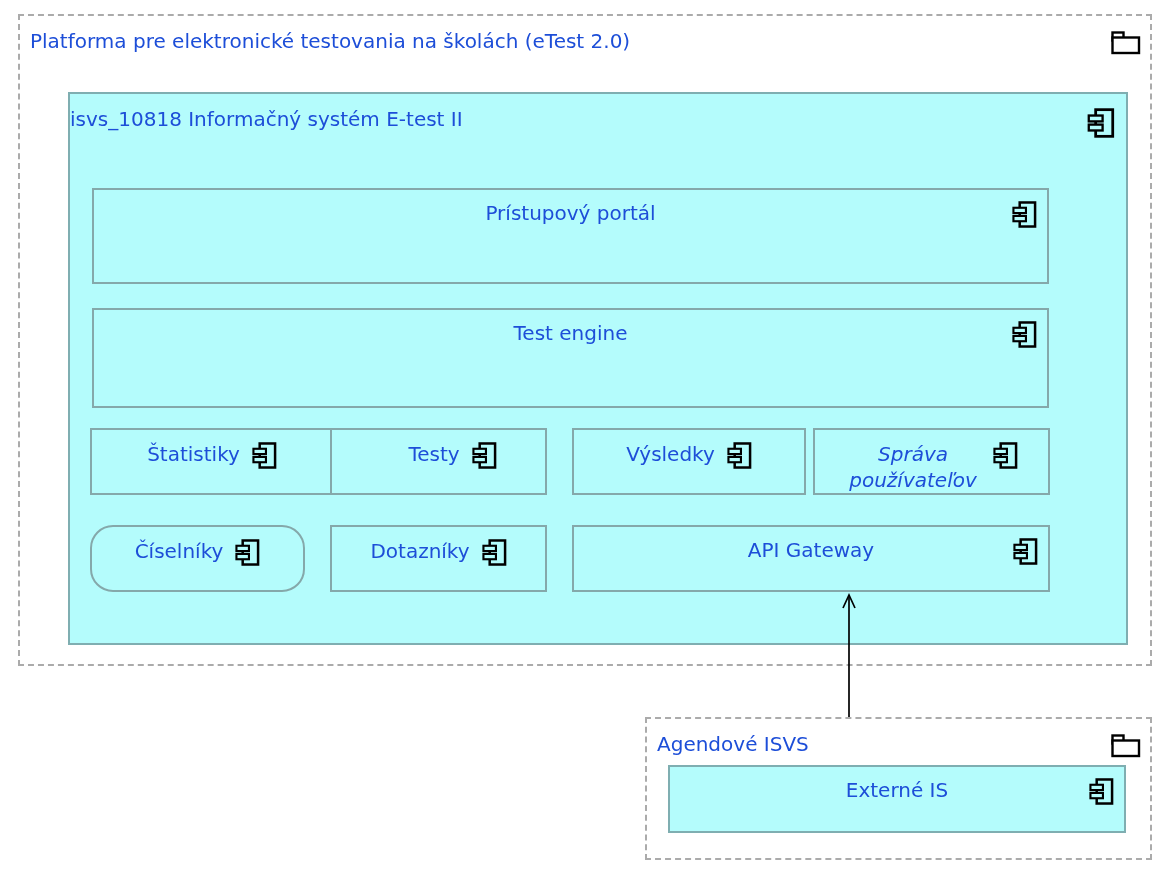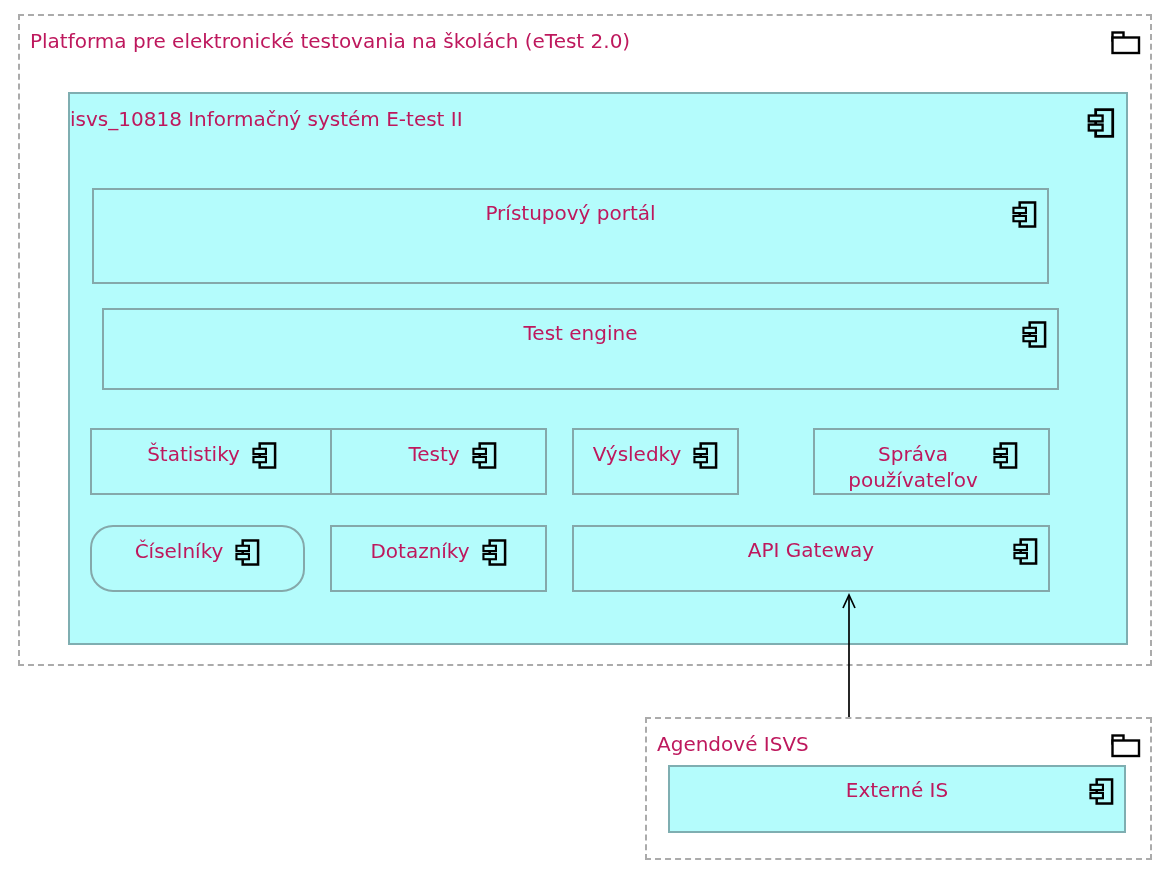--- a/index.html
+++ b/index.html
@@ -6,21 +6,21 @@
     margin: 0;
     padding: 0;
     background: #ffffff;
   }
   .page {
     position: relative;
     width: 1170px;
     height: 882px;
     background: #ffffff;
     font-family: "DejaVu Sans", "Liberation Sans", sans-serif;
-    color: #be185d;
+    color: #1d4ed8;
     overflow: hidden;
   }
   .group {
     position: absolute;
     border: 2px dashed #ABABAB;
     background: transparent;
   }
   .group-platform {
     left: 18px; top: 14px;
     width: 1130px; height: 648px;
@@ -86,25 +86,25 @@
   }
   .node-small .node-label {
     font-size: 20px;
     line-height: 1.3;
     text-align: center;
   }
   .label-wrap {
     max-width: 135px;
   }
   .node-portal  { left: 22px;  top: 94px;  width: 957px; height: 96px; }
-  .node-engine  { left: 22px;  top: 214px; width: 957px; height: 82px; margin-left: 10px; }
+  .node-engine  { left: 22px;  top: 214px; width: 957px; height: 100px; }
   .node-stat    { left: 20px;  top: 334px; width: 244px; height: 67px; }
   .node-testy   { left: 260px; top: 334px; width: 217px; height: 67px; padding-left: 28px; }
-  .node-vysl    { left: 502px; top: 334px; width: 167px; height: 67px; }
-  .node-sprava  { left: 743px; top: 334px; width: 237px; height: 67px; }
+  .node-vysl    { left: 502px; top: 334px; width: 234px; height: 67px; }
+  .node-sprava  { left: 743px; top: 334px; width: 237px; height: 67px; font-style: italic; }
   .node-cisel   { left: 20px;  top: 431px; width: 215px; height: 67px; border-radius: 23px; }
   .node-dotaz   { left: 260px; top: 431px; width: 217px; height: 67px; }
   .node-api     { left: 502px; top: 431px; width: 478px; height: 67px; }
   .node-externe {
     left: 21px; top: 46px;
     width: 458px; height: 68px;
     border-color: #7FAEB1;
   }
   .arrow-svg {
     position: absolute;

